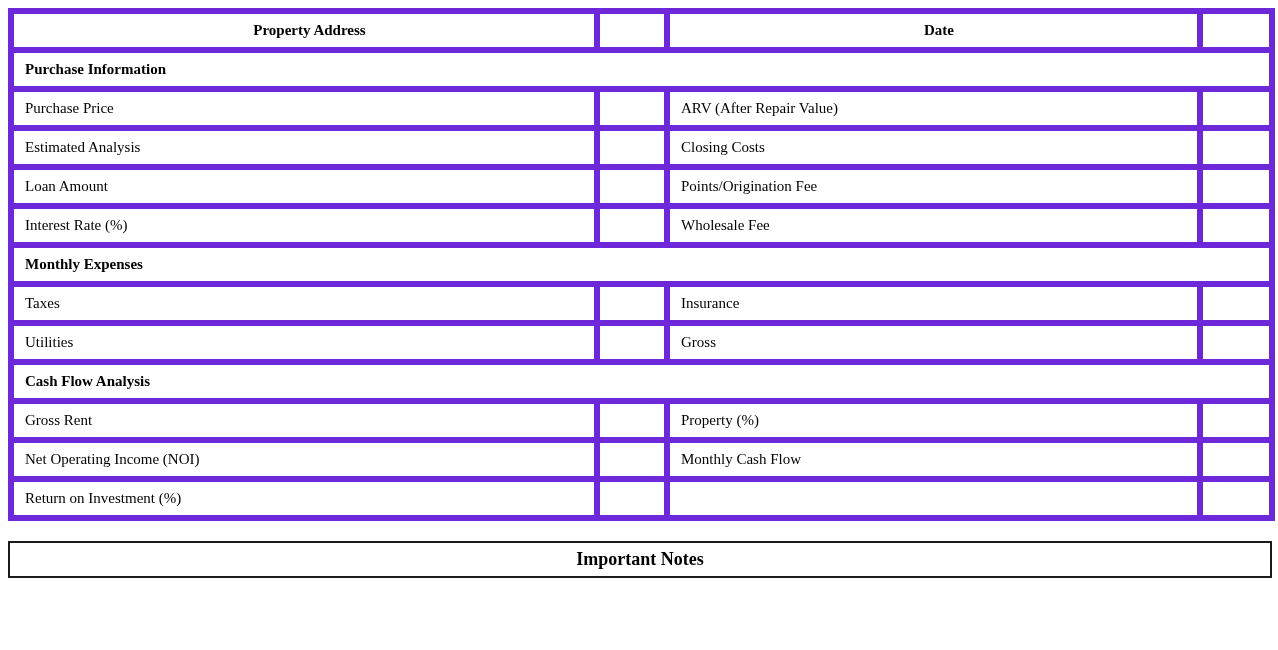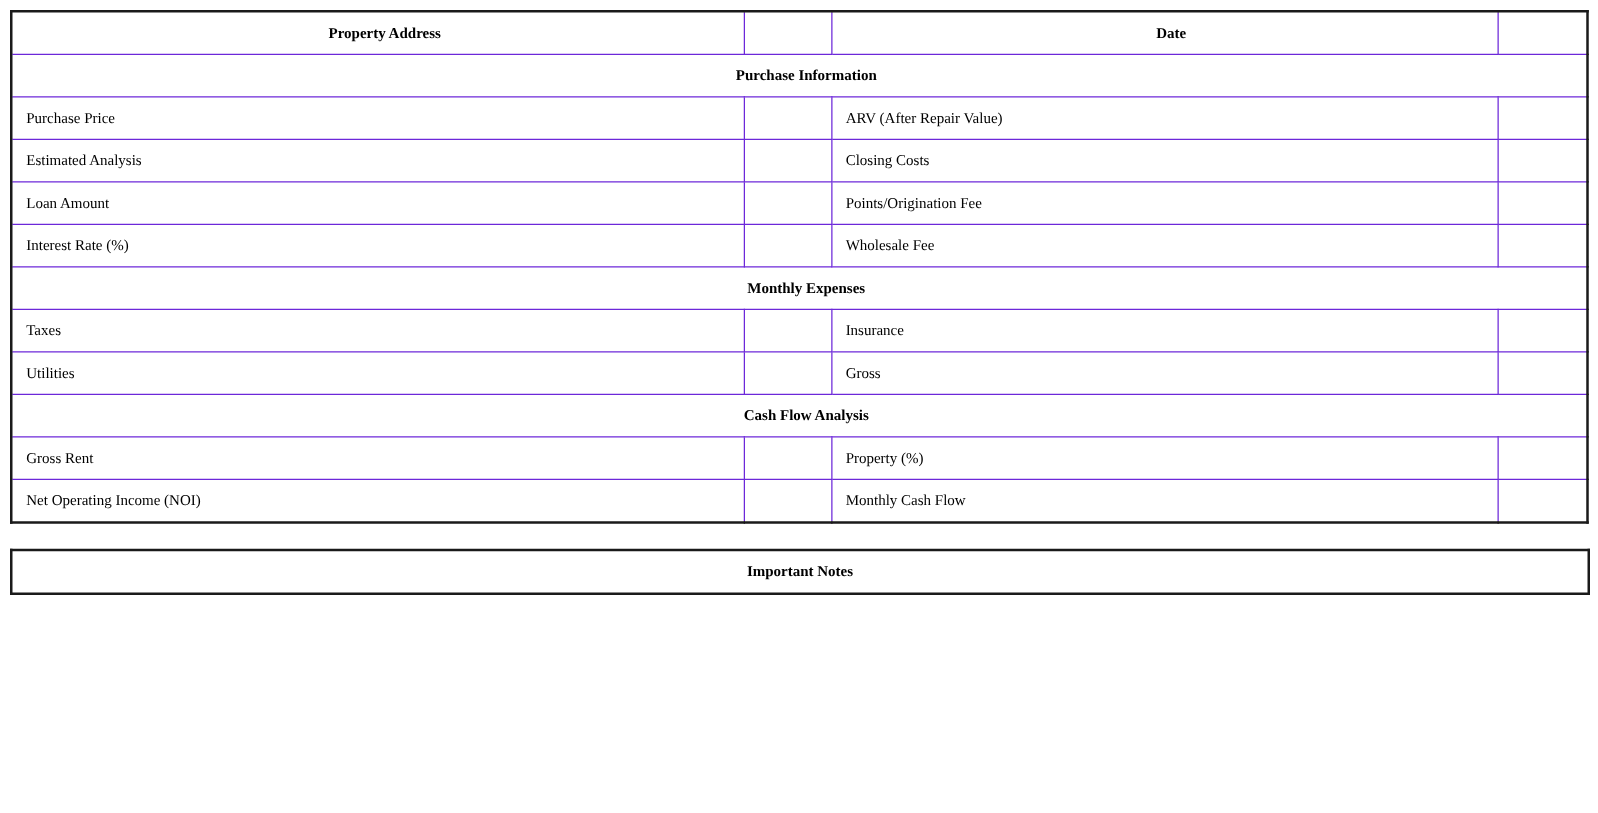--- a/index.html
+++ b/index.html
@@ -21,62 +21,62 @@
     box-sizing: border-box;
     padding: 8px 8px 0 8px;
   }
   table.sheet {
     border-collapse: collapse;
     width: 1262px;
     table-layout: fixed;
     border: 2px solid #1a1a1a;
   }
   table.sheet td {
-    border: 1px solid #6d28d9;
+    border: 6px solid #6d28d9;
     height: 33px;
     padding: 0 0 0 11px;
-    font-size: 12px;
+    font-size: 15px;
     line-height: 33px;
     vertical-align: middle;
     white-space: nowrap;
     overflow: hidden;
   }
   
   col.c1 { width: 586px; }
   col.c2 { width: 70px; }
   col.c3 { width: 533px; }
   col.c4 { width: 72px; }
 
   td.hdr {
     text-align: center;
     font-weight: bold;
     padding: 0;
     font-size: 15.5px;
   }
   td.section {
-    text-align: center;
+    text-align: left;
     font-weight: bold;
     padding: 0;
     font-size: 15.5px;
   }
   td.blank { padding: 0; }
 
   .gap { height: 20px; }
 
   table.notes {
     border-collapse: collapse;
     width: 1262px;
     table-layout: fixed;
     border: 2px solid #1a1a1a;
   }
   table.notes td {
     border: 1px solid #1a1a1a;
     height: 33px;
     padding: 0 0 0 11px;
-    font-size: 12px;
+    font-size: 18px;
     line-height: 33px;
     vertical-align: middle;
     white-space: nowrap;
     overflow: hidden;
   }
   table.notes td.notes-hdr {
     text-align: center;
     font-weight: bold;
     padding: 0;
   }
@@ -154,20 +154,26 @@
         <td class="blank"></td>
         <td>Property (%)</td>
         <td class="blank"></td>
       </tr>
       <tr>
         <td>Net Operating Income (NOI)</td>
         <td class="blank"></td>
         <td>Monthly Cash Flow</td>
         <td class="blank"></td>
       </tr>
+      <tr>
+        <td>Return on Investment (%)</td>
+        <td class="blank"></td>
+        <td></td>
+        <td class="blank"></td>
+      </tr>
     </tbody>
   </table>
 
   <div class="gap"></div>
 
   <table class="notes">
     <colgroup>
         <col style="width:1262px">
       </colgroup>
     <tbody>

